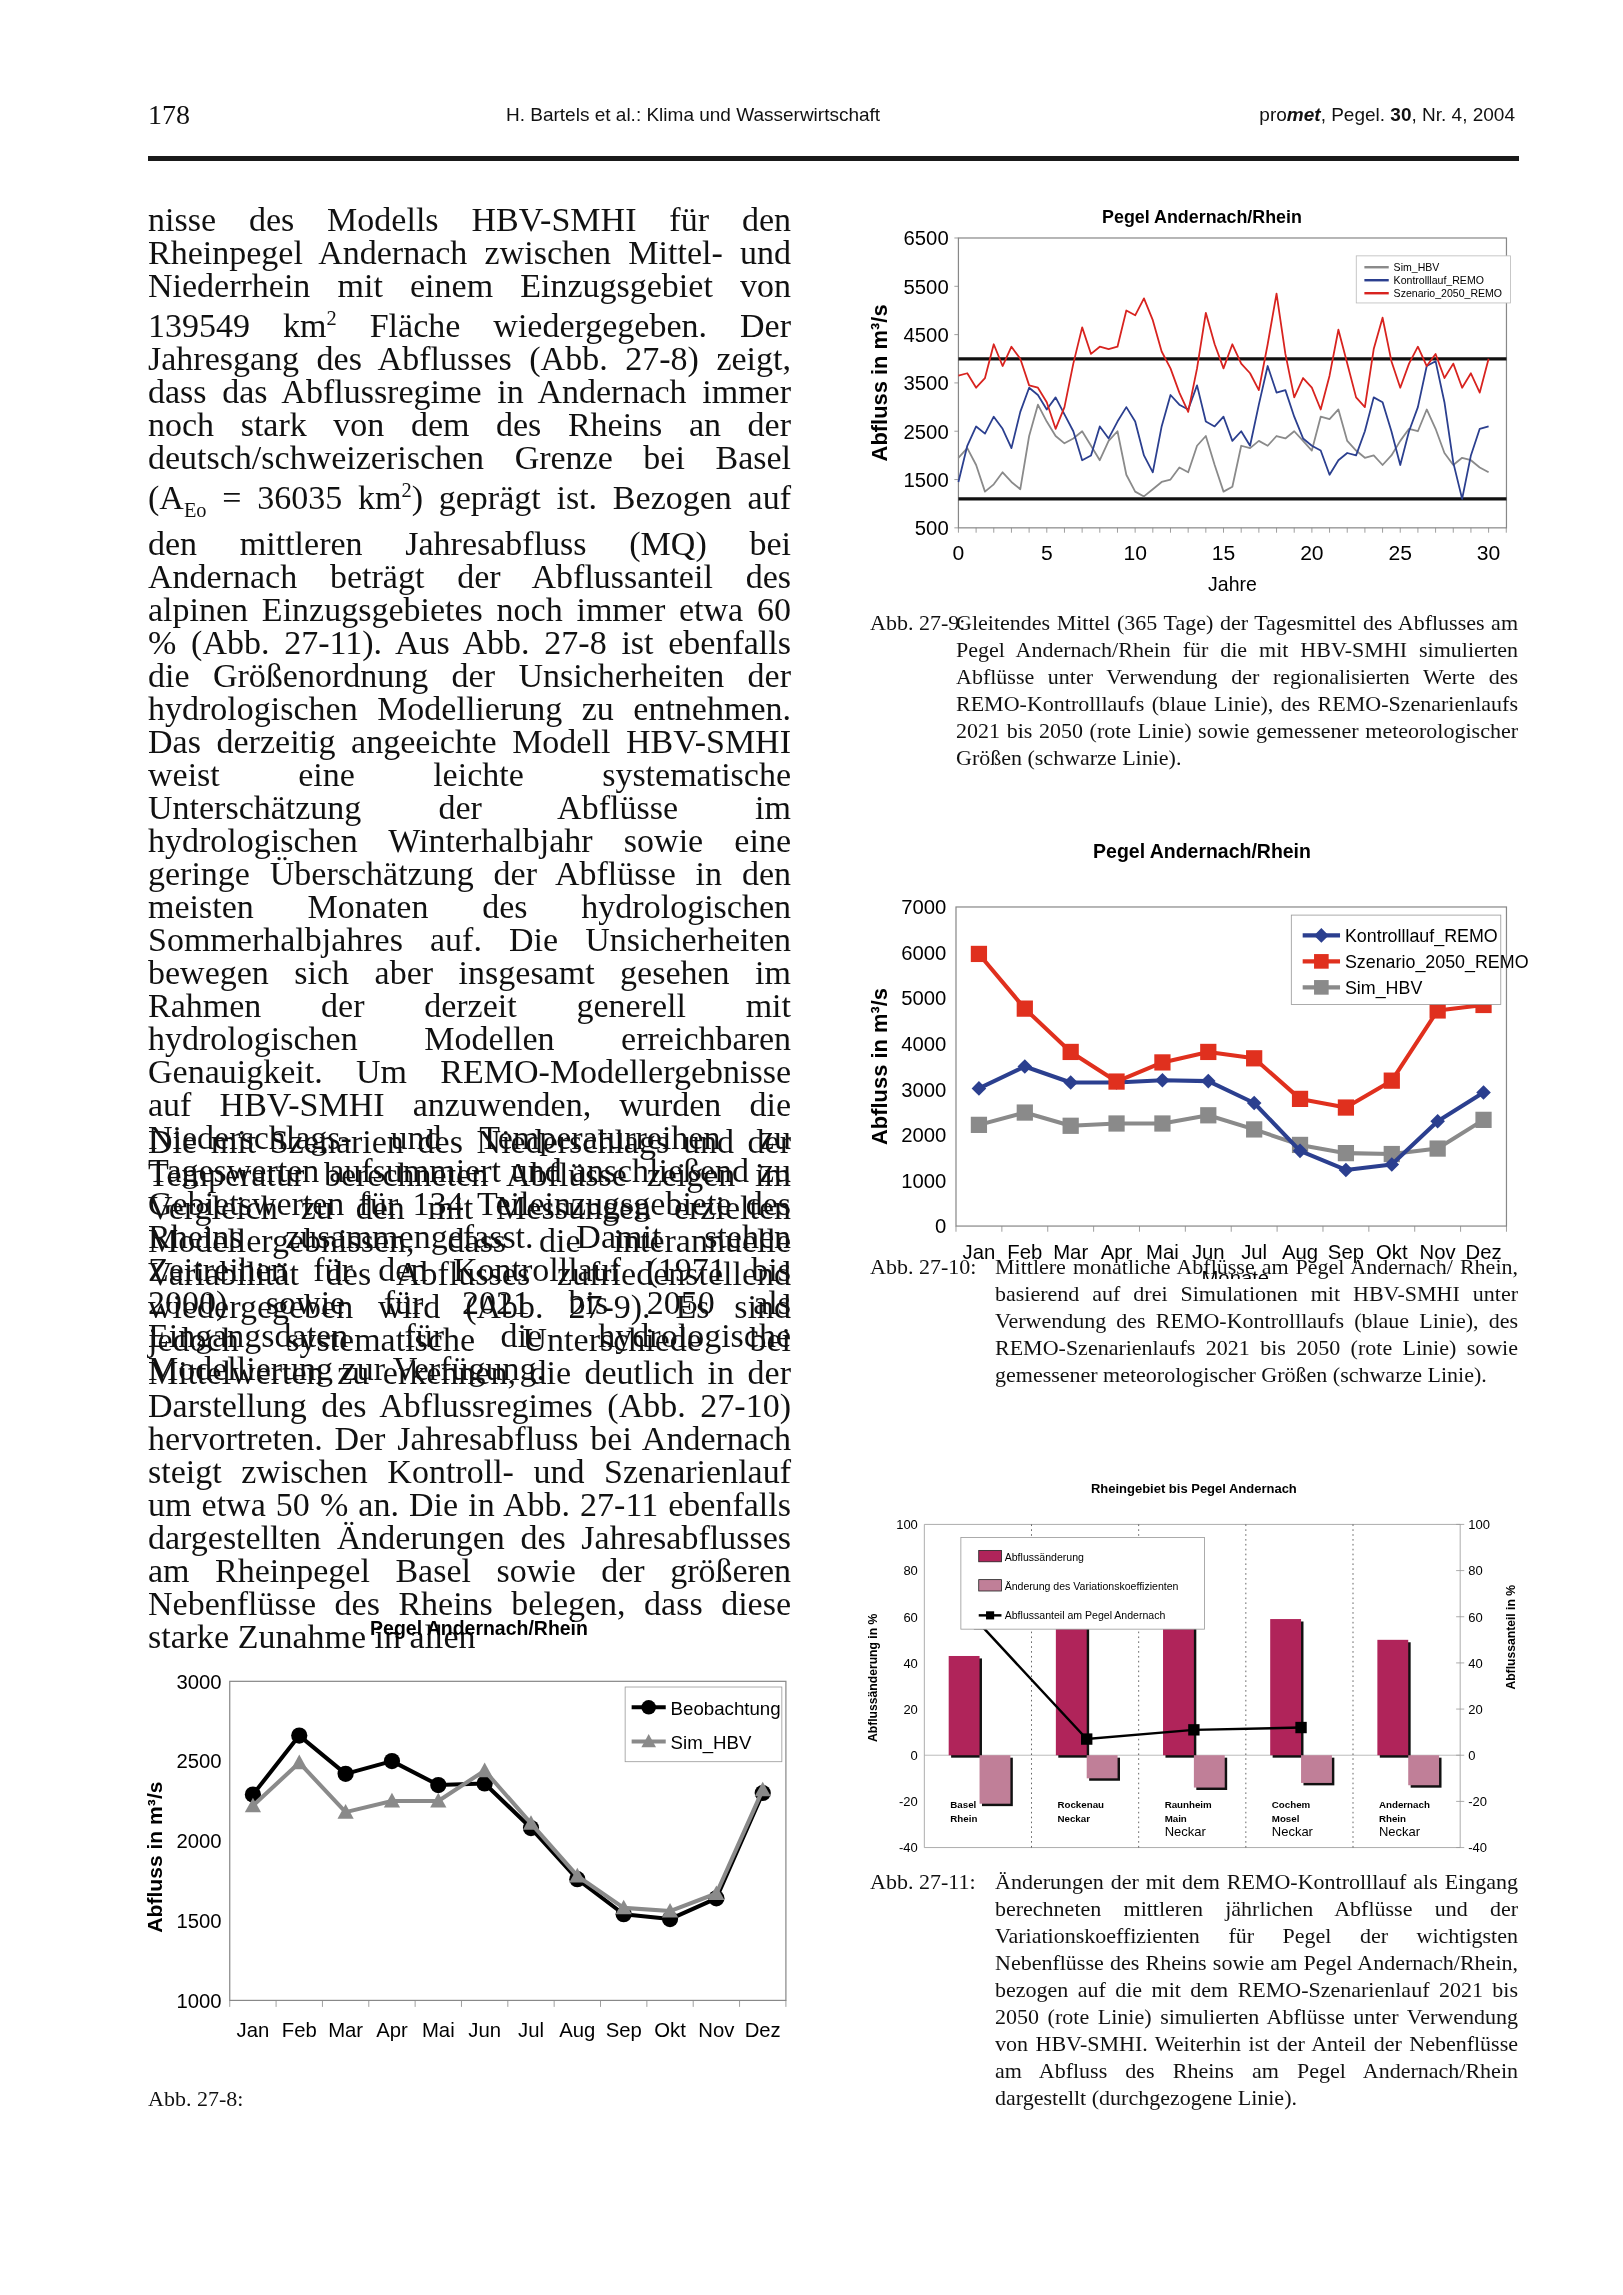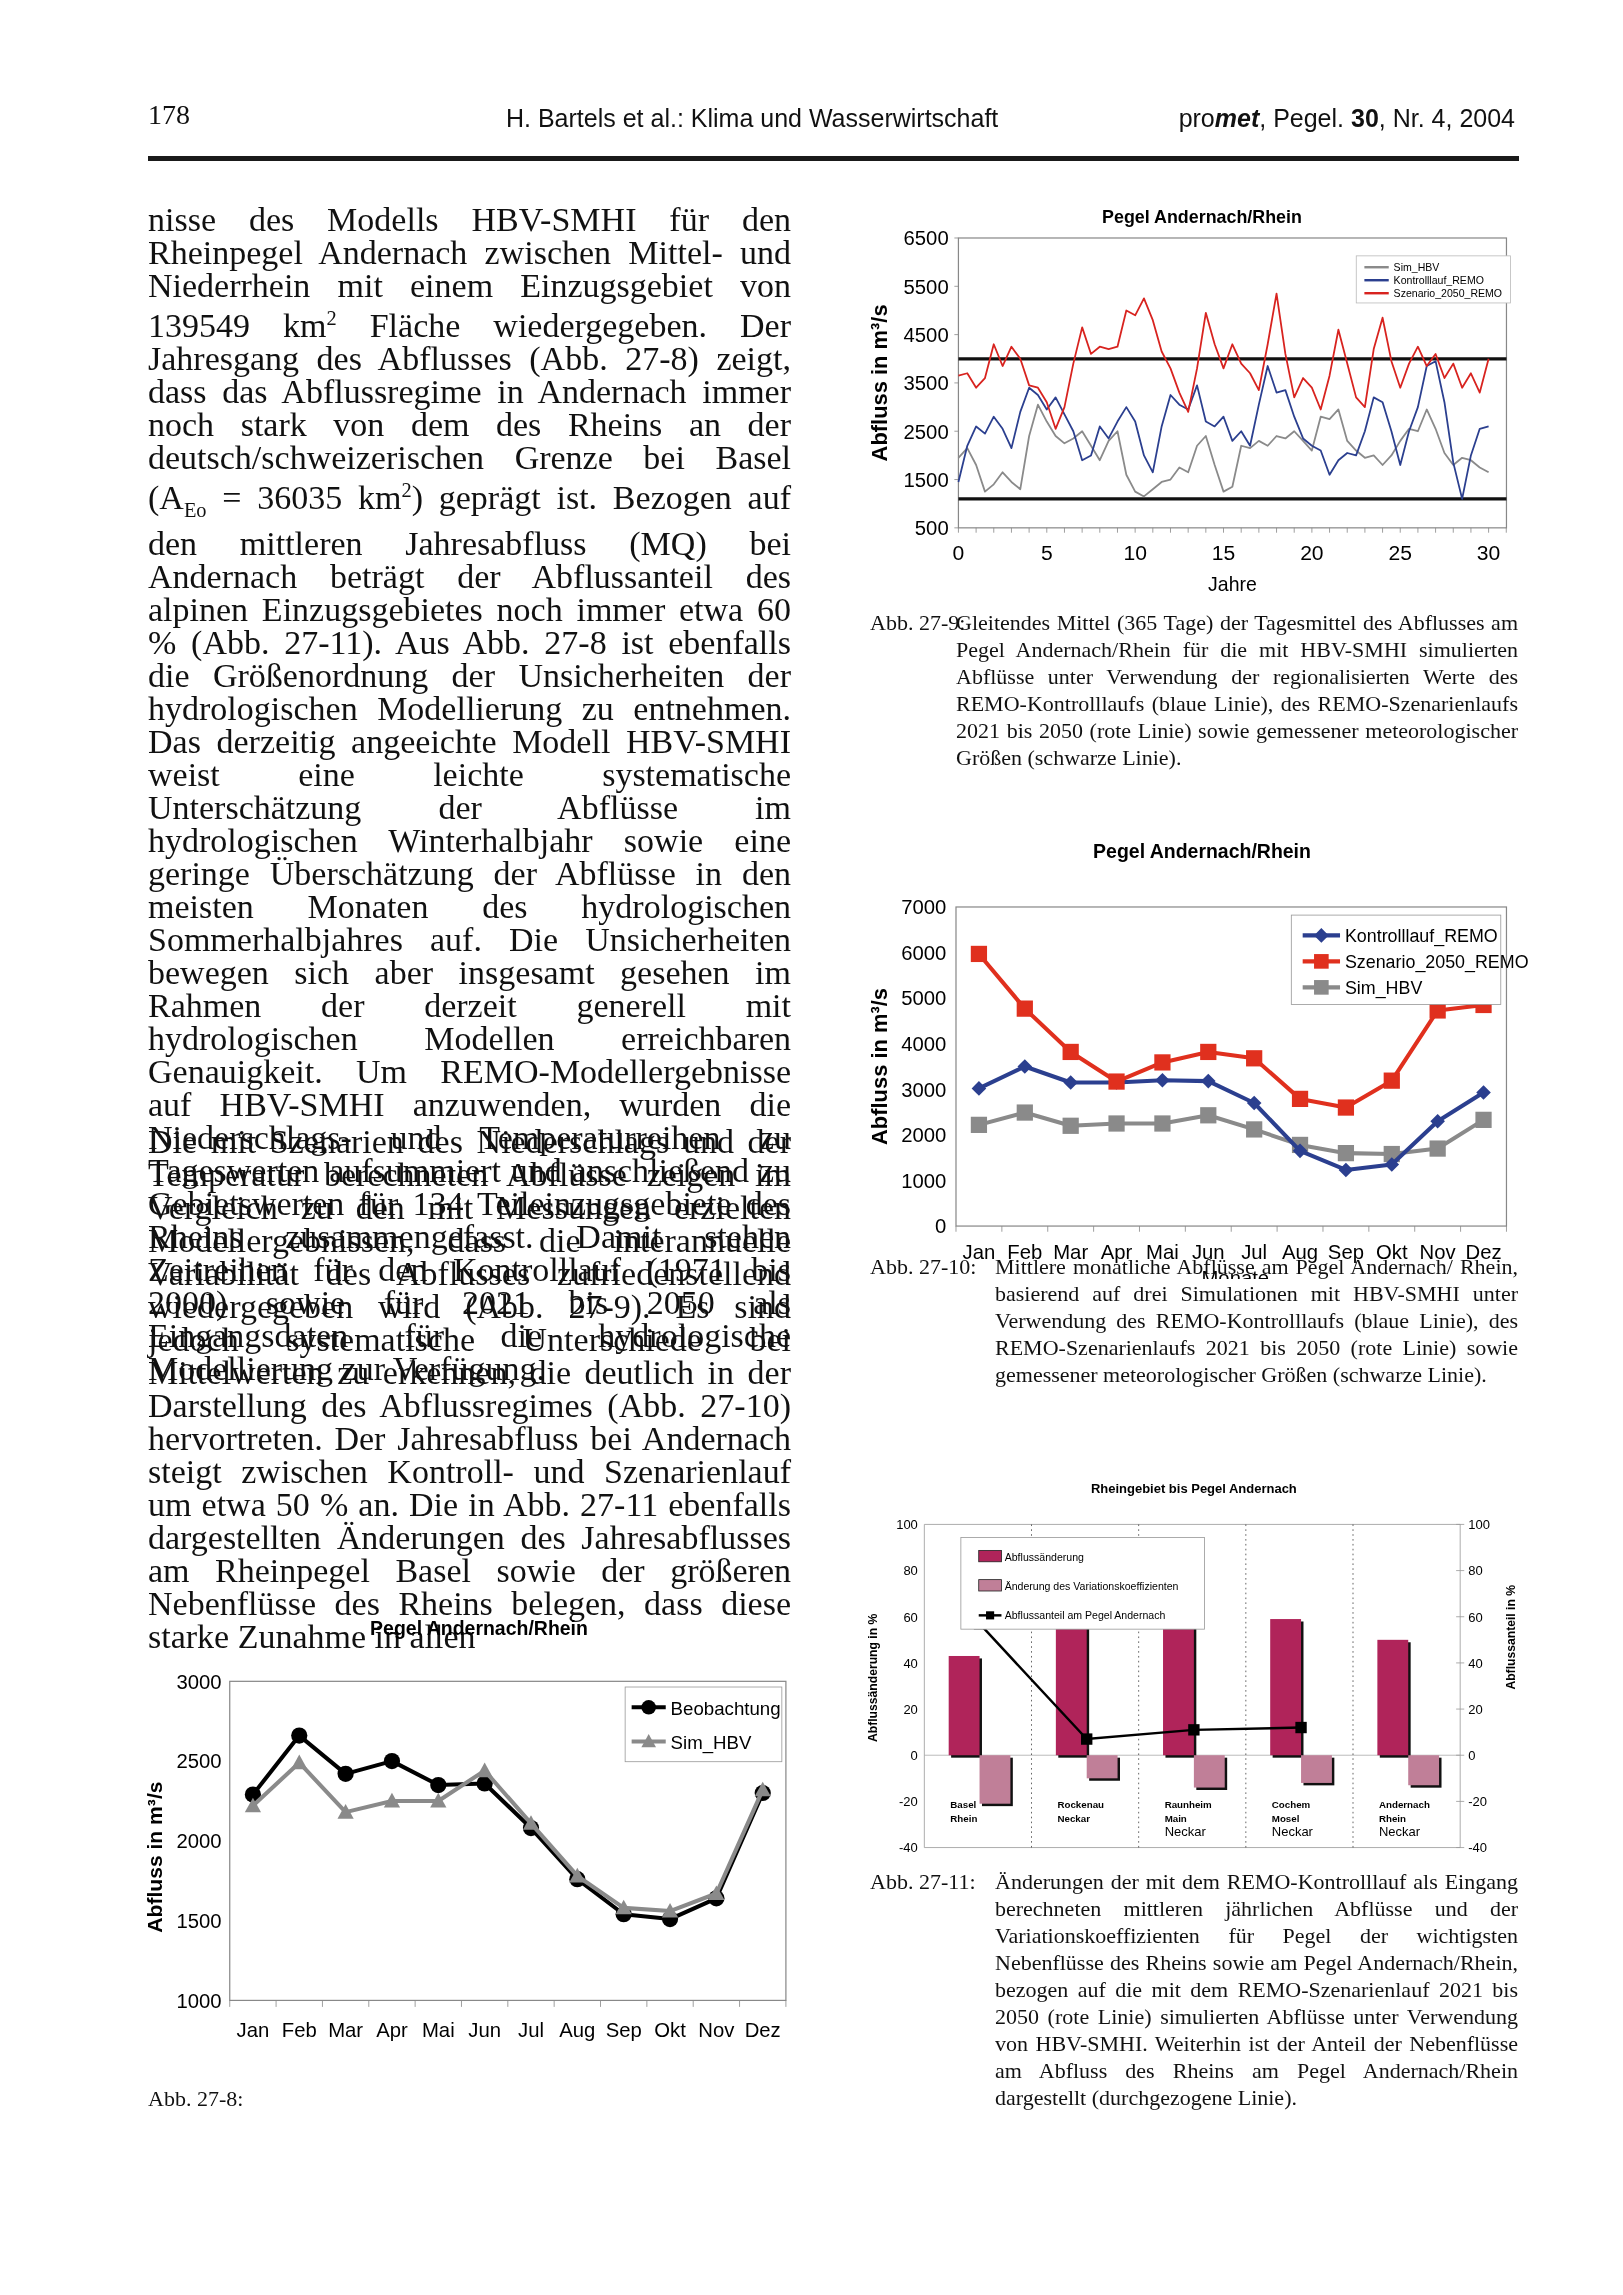--- a/index.html
+++ b/index.html
@@ -1,17 +1,17 @@
 <!DOCTYPE html>
 <html style="font-size:13px"><head>
 <meta charset="utf-8">
 <style>
   html, body { margin:0; padding:0; background:#fff; }
   body { width:1624px; height:2295px; position:relative; overflow:hidden; font-family:"Liberation Serif", serif; color:#111; }
-  .hdr { position:absolute; top:104px; font-size:25px; font-family:"Liberation Sans", sans-serif; }
+  .hdr { position:absolute; top:104px; font-size:19px; font-family:"Liberation Sans", sans-serif; }
   .hdr-page { left:148px; font-family:"Liberation Serif", serif; font-size:28px; top:99px; }
   .hdr-mid { left:506px; }
   .hdr-right { right:109px; }
   .rule { position:absolute; left:148px; width:1371px; top:156px; height:4.9px; background:#1a1a1a; }
   .col { position:absolute; font-size:34px; line-height:33px; text-align:justify; }
   .col p { margin:0; }
   .col-left1 { left:148px; top:203px; width:643px; }
   .col-left2 { left:148px; top:1125px; width:643px; }
   .cap { position:absolute; font-size:22px; line-height:27px; text-align:justify; }
   .cap .lbl { position:absolute; left:0; top:0; white-space:nowrap; }

